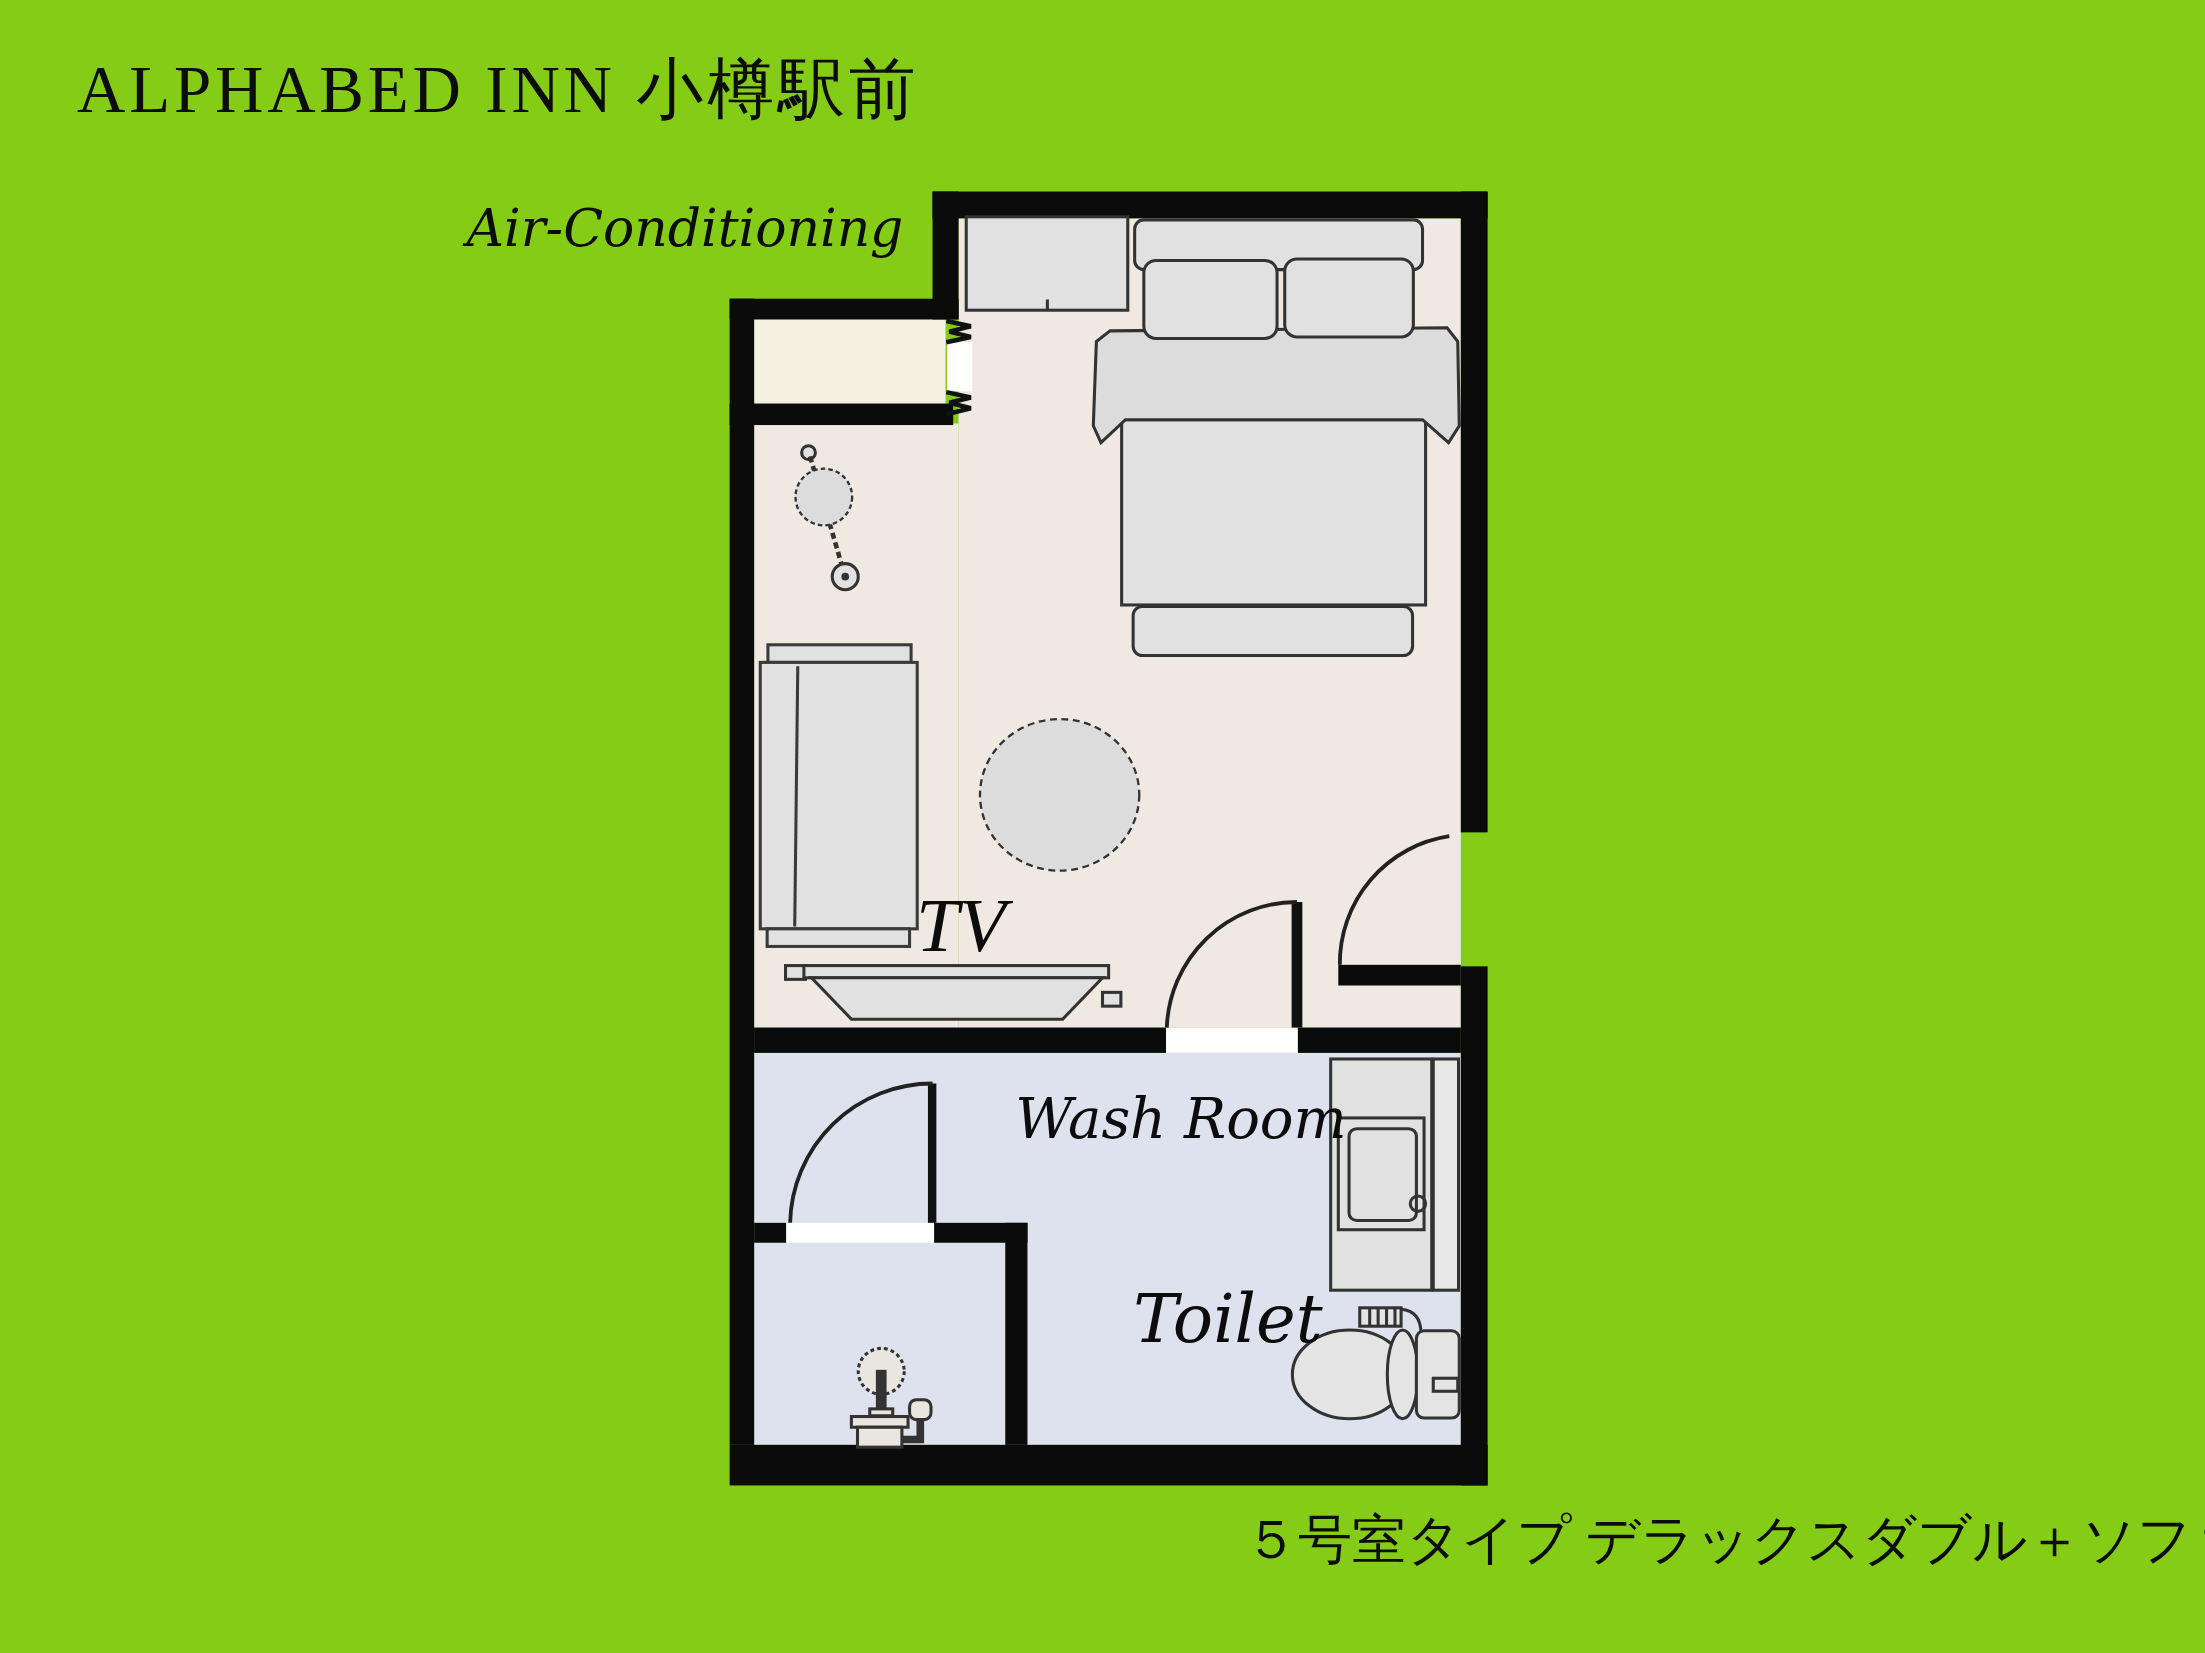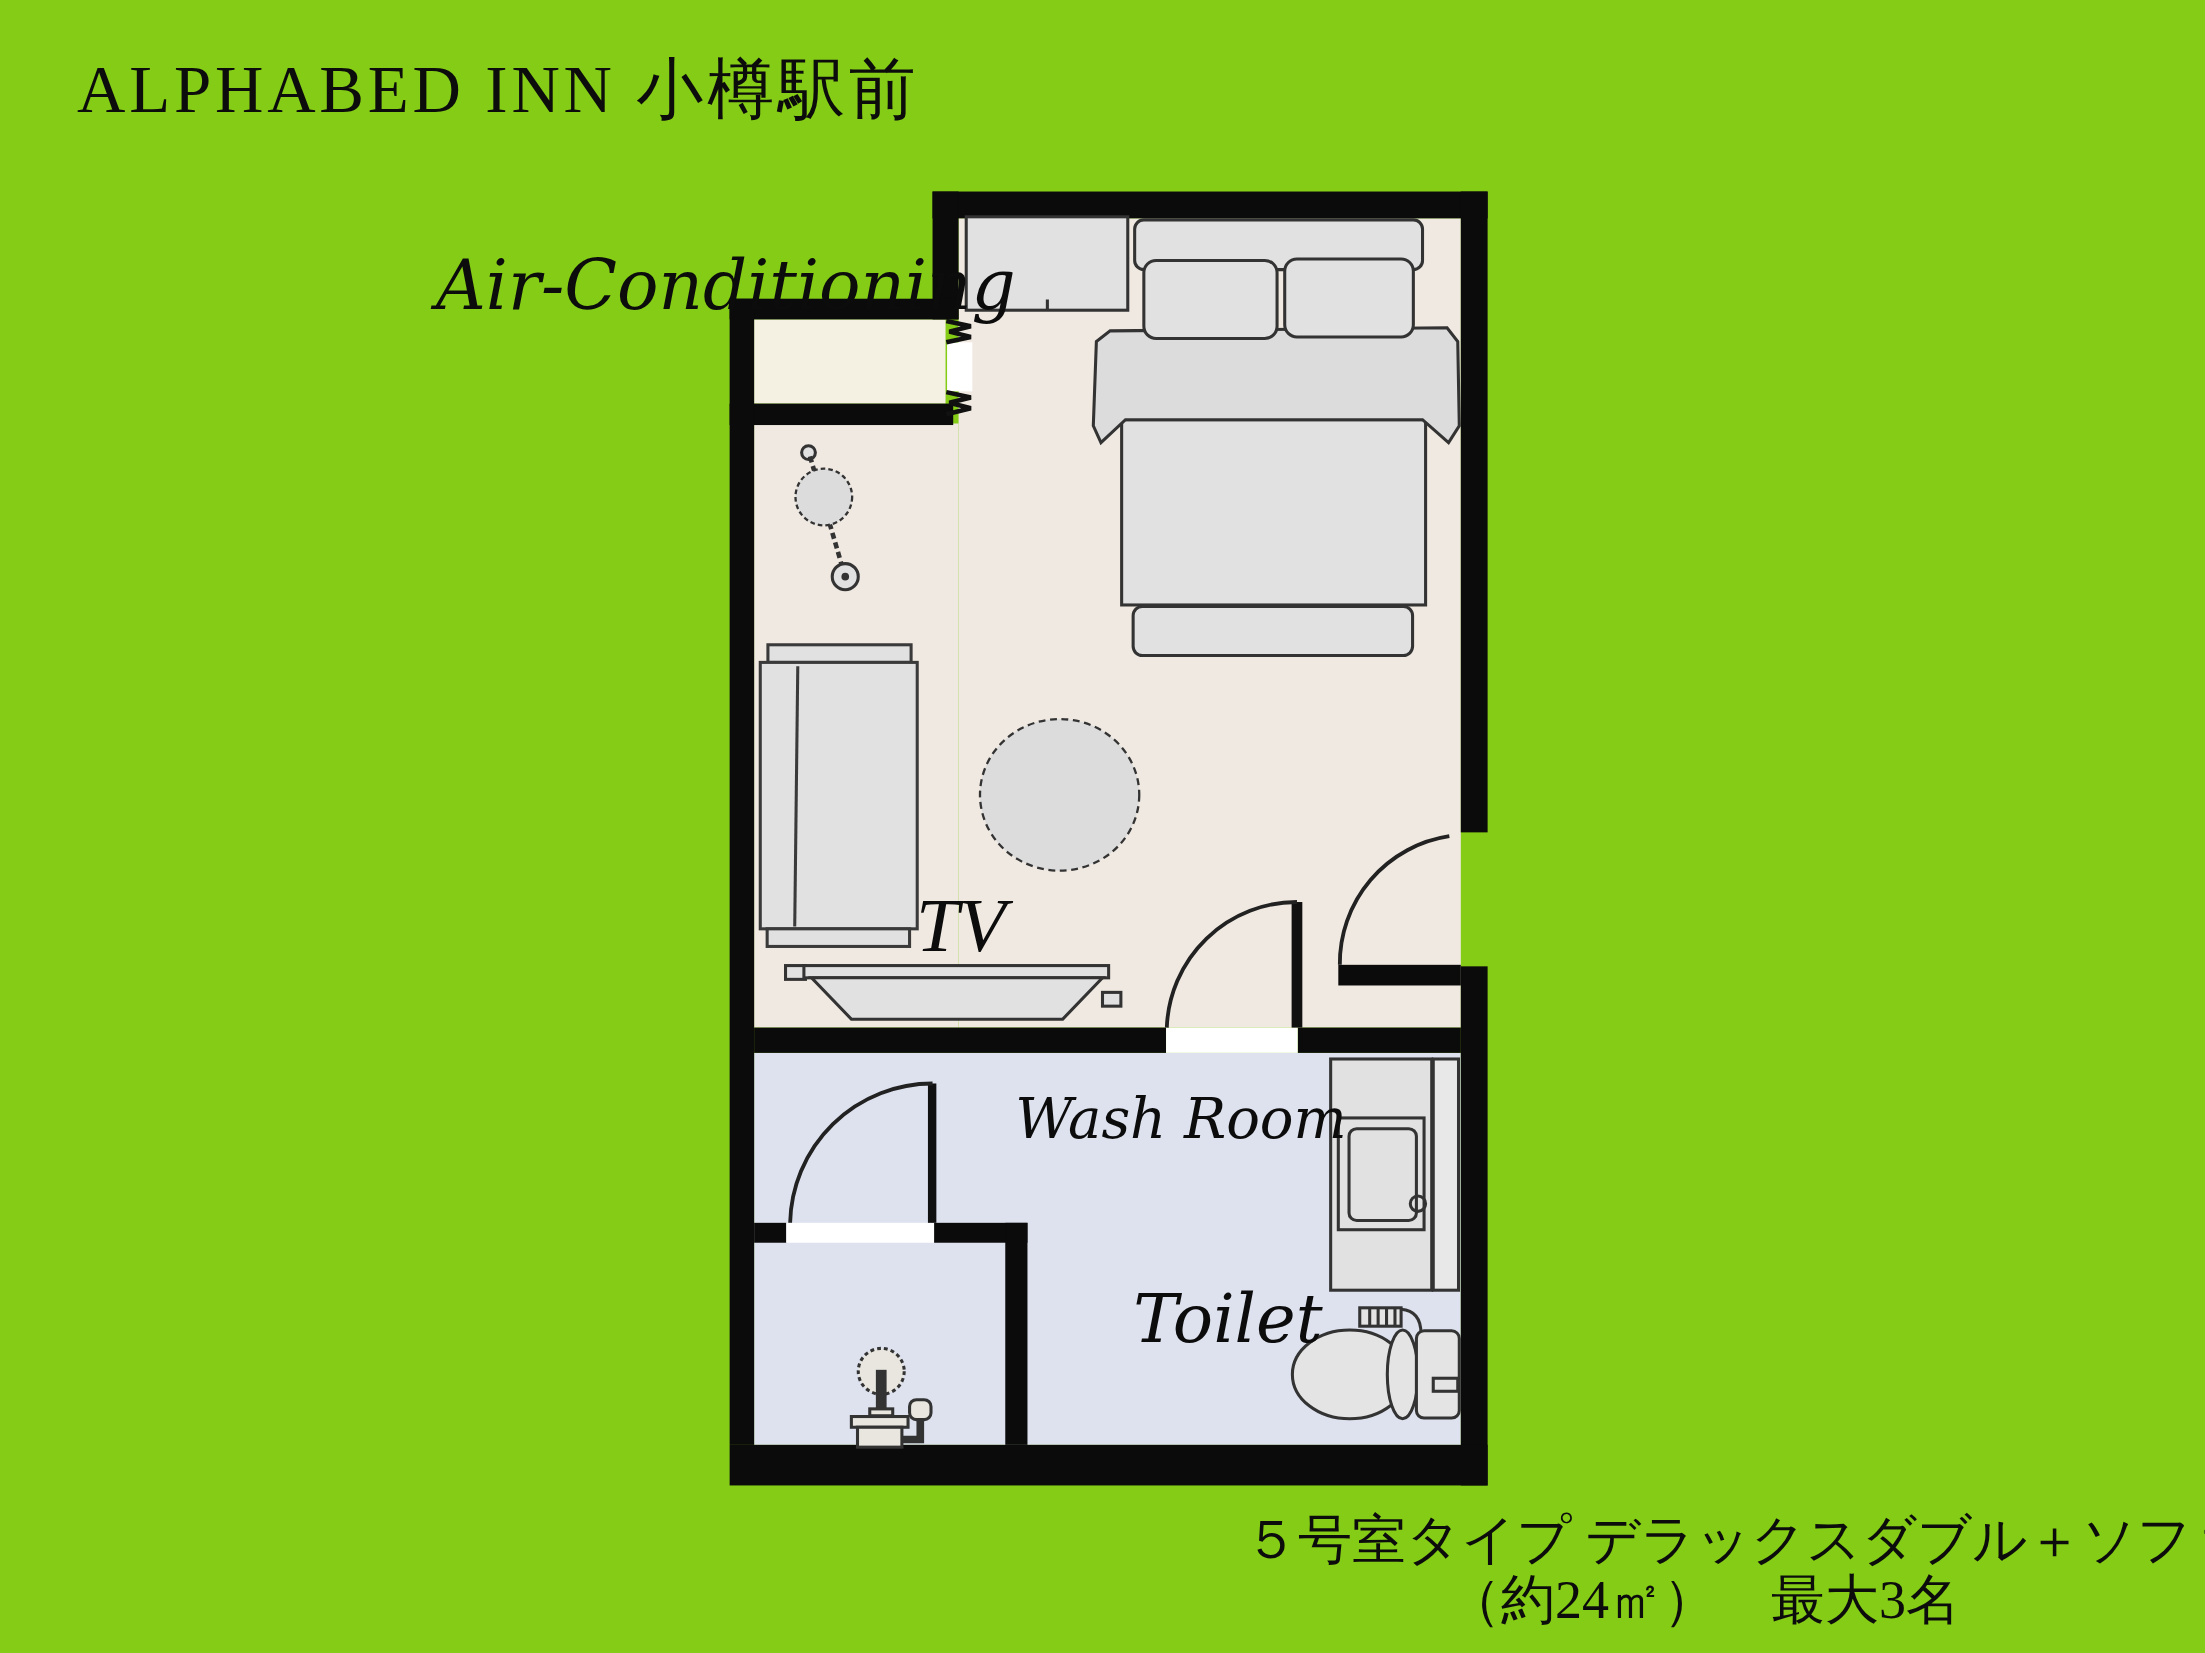--- a/index.html
+++ b/index.html
@@ -3,21 +3,21 @@
 <meta charset="utf-8">
 <style>
   html,body{margin:0;padding:0;background:#ffffff;}
   .canvas{position:relative;width:2205px;height:1654px;background:#84cc16;overflow:hidden;
           font-family:"Liberation Serif","DejaVu Serif",serif;color:#0c0c0c;}
   .canvas svg{position:absolute;left:0;top:0;}
   .lbl{position:absolute;white-space:nowrap;}
   .title{left:77px;top:44px;font-size:67px;letter-spacing:3.8px;}
   .script{font-family:"DejaVu Serif","Liberation Serif",serif;font-style:italic;}
   .deluxe{left:1018px;top:86px;width:605px;text-align:center;font-size:74px;}
-  .aircon{left:436px;top:198px;width:498px;text-align:center;font-size:69px;margin-top:47px;}
+  .aircon{left:436px;top:198px;width:498px;text-align:center;font-size:52px;}
   .tvlbl{left:916px;top:881px;font-size:77px;font-family:Liberation Serif, serif;}
   .washlbl{left:969px;top:1086px;width:352px;text-align:center;font-size:56px;margin-left:36px;}
   .toiletlbl{left:1117px;top:1280px;width:222px;text-align:center;font-size:67px;}
   .showerlbl{left:685px;top:1479px;width:436px;text-align:center;font-size:72px;}
   .caption{left:1244px;top:1510px;width:919px;text-align:center;font-size:54px;line-height:1.12;}
 </style>
 </head>
 <body>
 
 <div class="canvas">
@@ -138,16 +138,15 @@
   </svg>
 
   <div class="lbl title">ALPHABED INN 小樽駅前</div>
   <div class="lbl script aircon">Air-Conditioning</div>
   <div class="lbl script tvlbl">TV</div>
   <div class="lbl script washlbl">Wash Room</div>
   <div class="lbl script toiletlbl">Toilet</div>
 
   <div class="lbl caption">
     <div>５号室タイプ デラックスダブル＋ソファーベッド</div>
-    <div>（約24㎡）　最大3名</div>
   </div>
 </div>
 
 
 </body></html>

